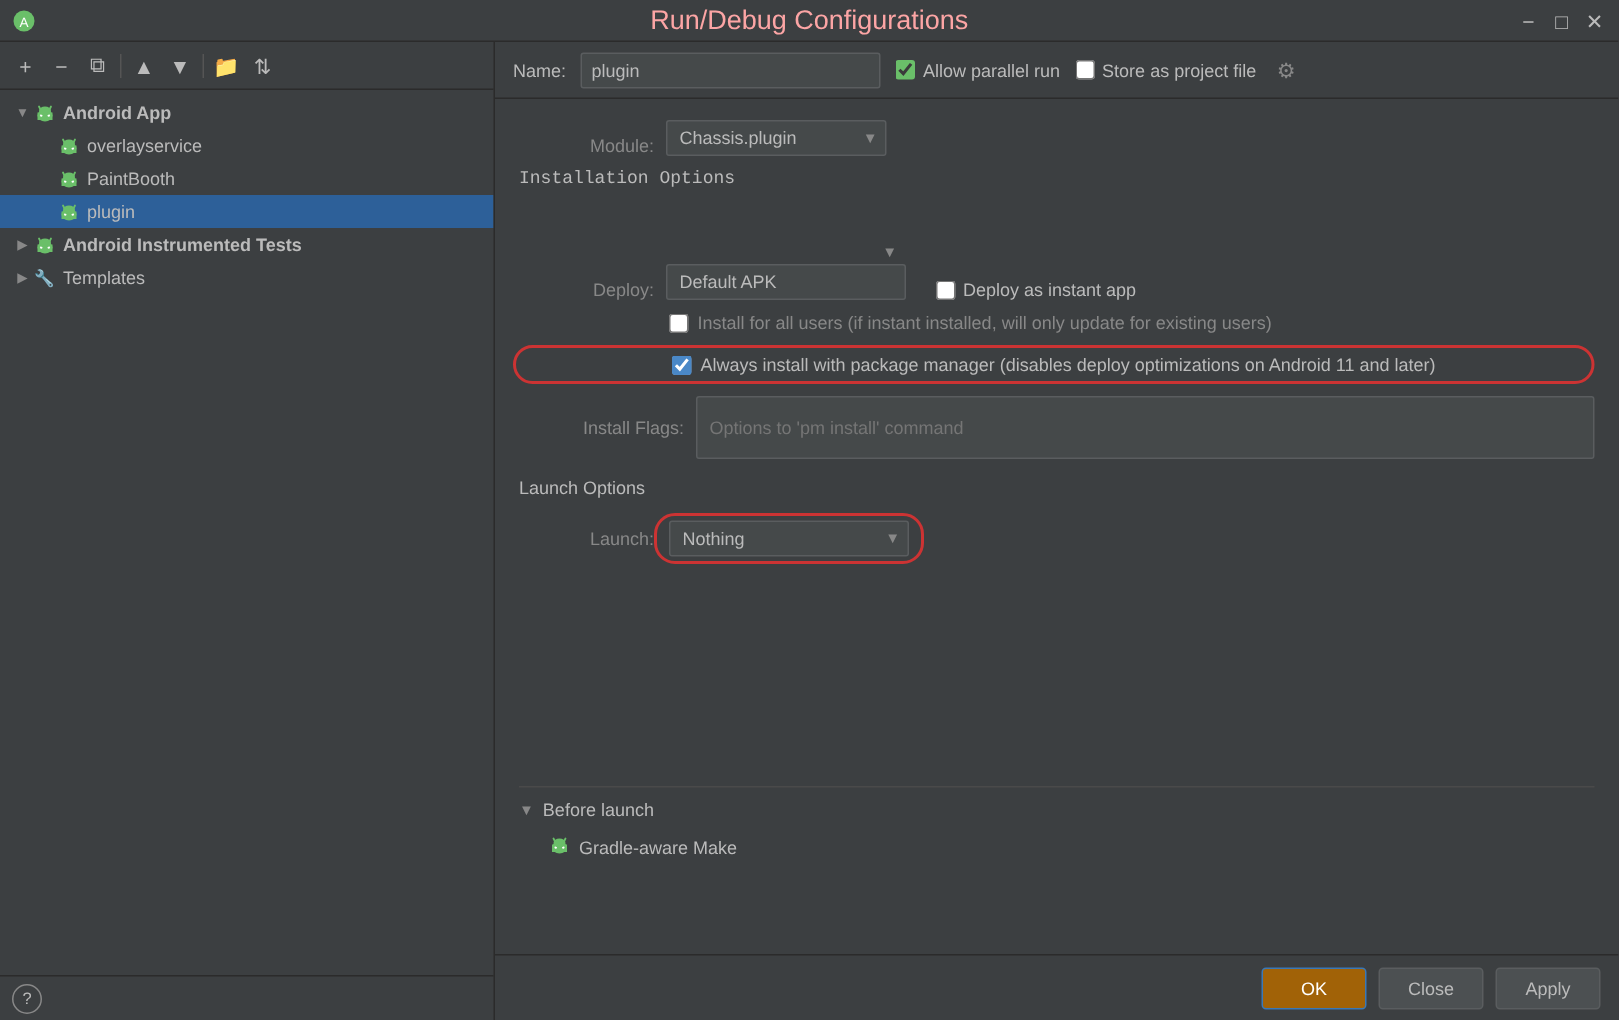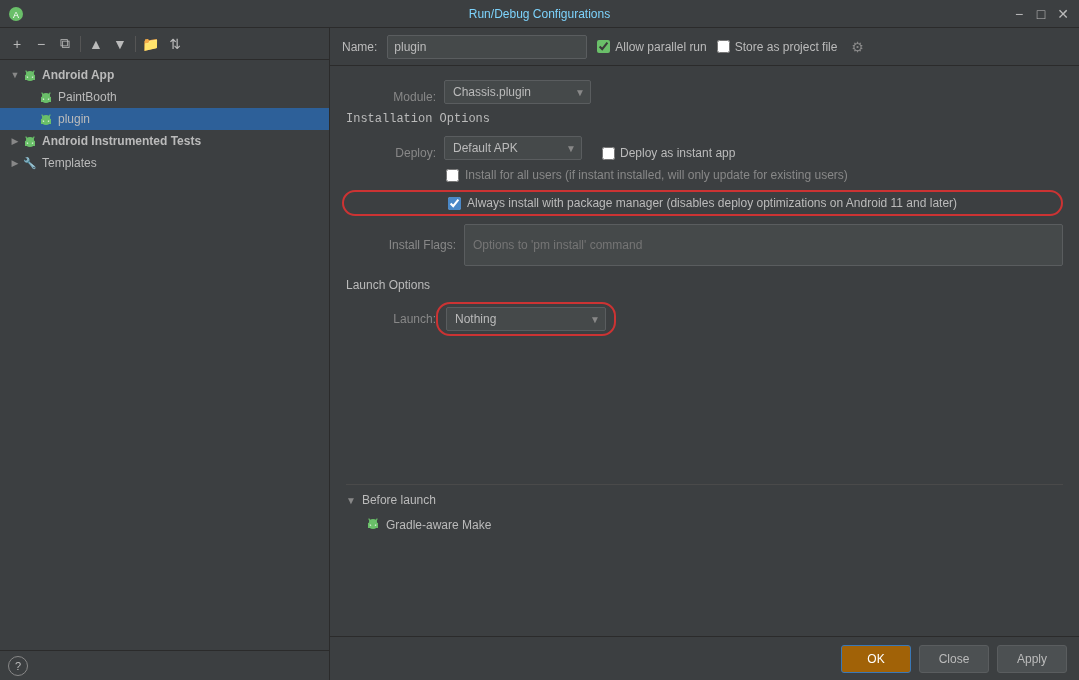--- a/index.html
+++ b/index.html
@@ -17,22 +17,22 @@
     .title-bar {
       background: #3c3f41;
       border-bottom: 1px solid #2b2b2b;
       height: 28px;
       display: flex;
       align-items: center;
       justify-content: center;
       position: relative;
     }
     .title-bar-text {
-      color: #7dd3fc;
-      font-size: 12px;
+      color: #fca5a5;
+      font-size: 18px;
     }
     .title-bar-controls {
       position: absolute;
       right: 8px;
       display: flex;
       gap: 6px;
       align-items: center;
     }
     .title-btn {
       width: 16px;
@@ -455,20 +455,36 @@
               <circle cx="4.5" cy="9" r="0.8" fill="white"></circle>
               <circle cx="9.5" cy="9" r="0.8" fill="white"></circle>
               <line x1="4" y1="5" x2="3" y2="3" stroke="#6abf69" stroke-width="1.2" stroke-linecap="round"></line>
               <line x1="10" y1="5" x2="11" y2="3" stroke="#6abf69" stroke-width="1.2" stroke-linecap="round"></line>
               <ellipse cx="7" cy="6" rx="4" ry="3" fill="#6abf69"></ellipse>
             </svg>
         </span>
         <span class="tree-label" style="font-weight:bold;">Android App</span>
       </div>
 
+      <div class="tree-item">
+        <span class="tree-indent" style="width:20px"></span>
+        <span class="tree-arrow" style="visibility:hidden">▶</span>
+        <span class="tree-icon android-icon">
+          <svg width="14" height="14" viewBox="0 0 14 14">
+              <ellipse cx="7" cy="9" rx="5" ry="4" fill="#6abf69"></ellipse>
+              <rect x="2" y="7" width="10" height="5" fill="#6abf69"></rect>
+              <circle cx="4.5" cy="9" r="0.8" fill="white"></circle>
+              <circle cx="9.5" cy="9" r="0.8" fill="white"></circle>
+              <line x1="4" y1="5" x2="3" y2="3" stroke="#6abf69" stroke-width="1.2" stroke-linecap="round"></line>
+              <line x1="10" y1="5" x2="11" y2="3" stroke="#6abf69" stroke-width="1.2" stroke-linecap="round"></line>
+              <ellipse cx="7" cy="6" rx="4" ry="3" fill="#6abf69"></ellipse>
+            </svg>
+        </span>
+        <span class="tree-label">overlayservice</span>
+      </div>
 
       <div class="tree-item">
         <span class="tree-indent" style="width:20px"></span>
         <span class="tree-arrow" style="visibility:hidden">▶</span>
         <span class="tree-icon android-icon">
           <svg width="14" height="14" viewBox="0 0 14 14">
               <ellipse cx="7" cy="9" rx="5" ry="4" fill="#6abf69"></ellipse>
               <rect x="2" y="7" width="10" height="5" fill="#6abf69"></rect>
               <circle cx="4.5" cy="9" r="0.8" fill="white"></circle>
               <circle cx="9.5" cy="9" r="0.8" fill="white"></circle>
@@ -555,21 +571,21 @@
           </select>
           <span class="select-arrow">▼</span>
         </div>
       </div>
 
       <div class="section-title" style="margin-top:6px;font-family:Liberation Mono, monospace;">Installation Options</div>
 
       <div class="form-row">
         <span class="form-label">Deploy:</span>
         <div class="select-wrapper">
-          <select class="form-select" style="width:138px;">
+          <select class="form-select" style="width:160px;margin-top:40px;">
             <option>Default APK</option>
             <option>APK from app bundle</option>
             <option>Nothing</option>
           </select>
           <span class="select-arrow">▼</span>
         </div>
         <label class="checkbox-label" style="margin-left:12px;">
           <input type="checkbox" style="">
           <span>Deploy as instant app</span>
         </label>

